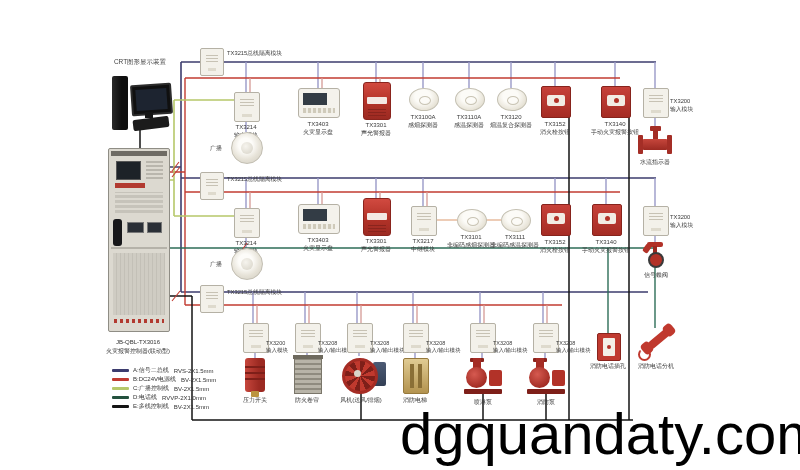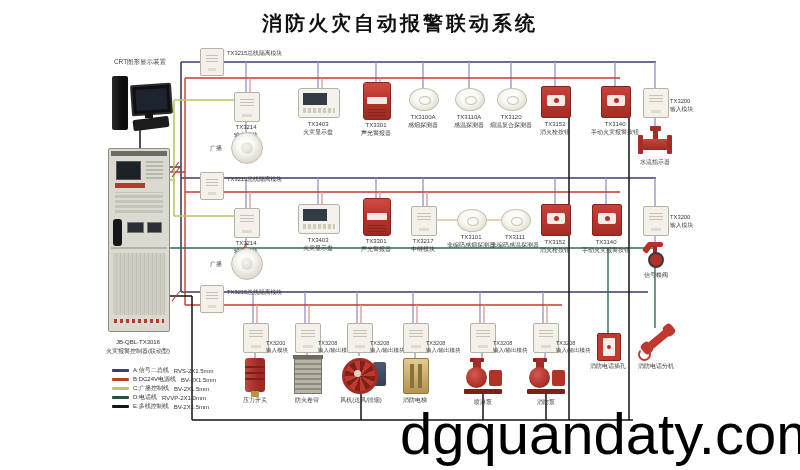--- a/index.html
+++ b/index.html
@@ -149,21 +149,20 @@
 
     <path fill="none" stroke="#2e6e58" stroke-width="1.4" d="M168 248 H655 M608 248 V333 M655 248 V328"></path>
 
     <path fill="none" stroke="#141414" stroke-width="1.5" d="M168 296 H192 M192 296 V420 M192 420 H633 M361 392 V420 M483 394 V420 M546 394 V420 M569 116 V420 M629 116 V420 M140 130 V148"></path>
 
     <path fill="none" stroke="#dc9a6e" stroke-width="1.2" d="M434 220 H457 M483 220 H501"></path>
 
     <path fill="none" stroke="#c23c32" stroke-width="1.1" d="M172 171 L179 162 M172 177 L180 167 M172 301 L180 291 M240 253 L247 243"></path>
   </svg>
 
-  <div class="abs title">消防火灾自动报警联动系统</div>
   <div class="abs watermark">dgquandaty.com</div>
 
   <div class="abs crt-label">CRT图形显示装置</div>
   <div class="abs pc-tower"></div>
   <div class="abs pc-screen">
       <i></i>
     </div>
   <div class="abs pc-stand"></div>
   <div class="abs pc-kbd"></div>
 

